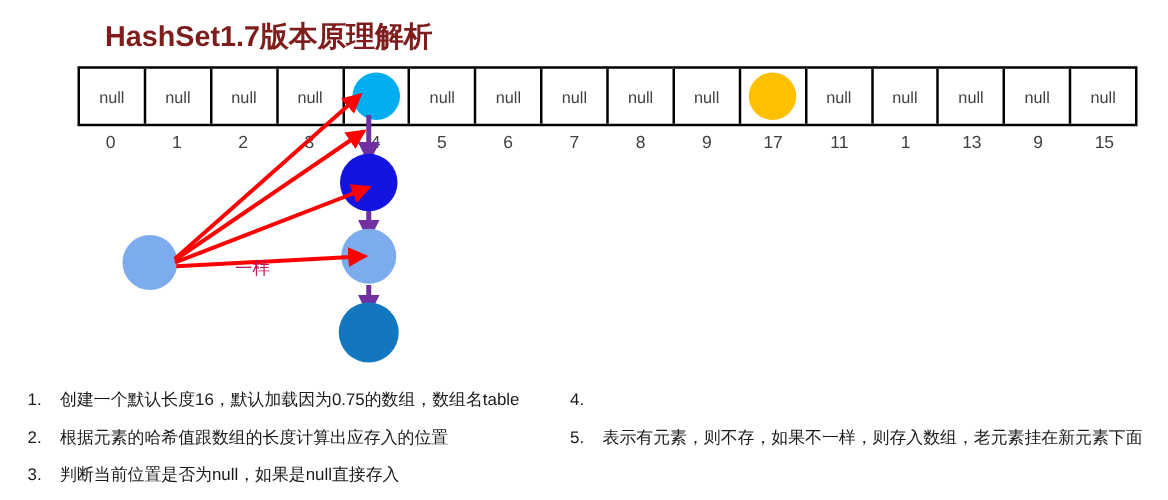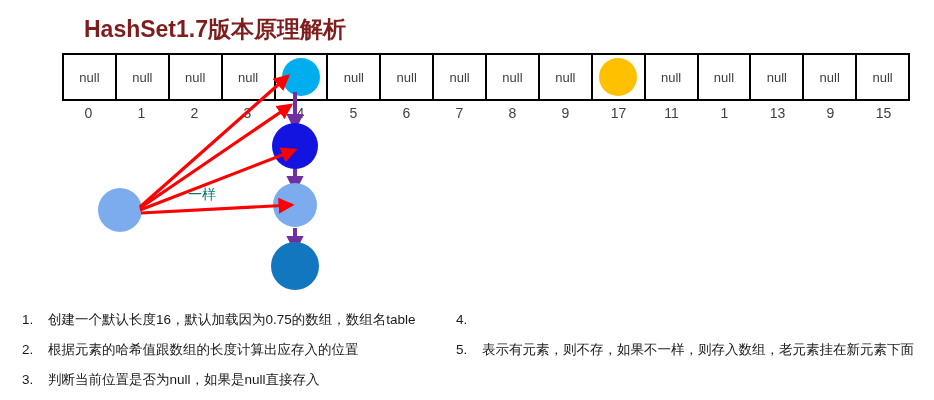--- a/index.html
+++ b/index.html
@@ -85,23 +85,23 @@
     position: absolute;
     left: 0;
     top: 0;
     width: 934px;
     height: 400px;
     pointer-events: none;
   }
   .sameness-label {
     position: absolute;
     left: 188px;
-    top: 186px;
+    top: 206px;
     font-size: 14px;
-    color: #0f766e;
+    color: #be185d;
     white-space: nowrap;
   }
 
   
   .notes-left {
     position: absolute;
     left: 22px;
     top: 310px;
     width: 430px;
   }

